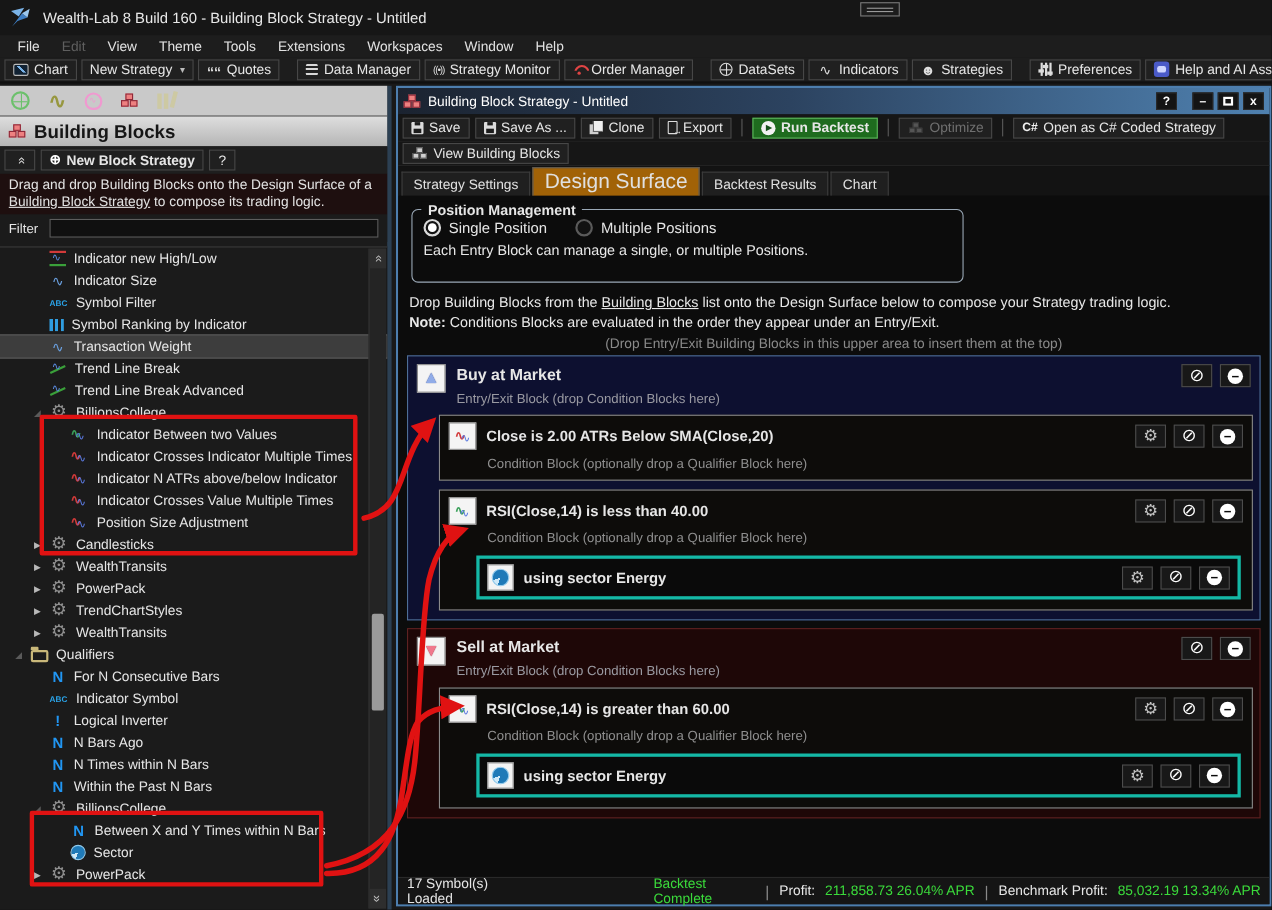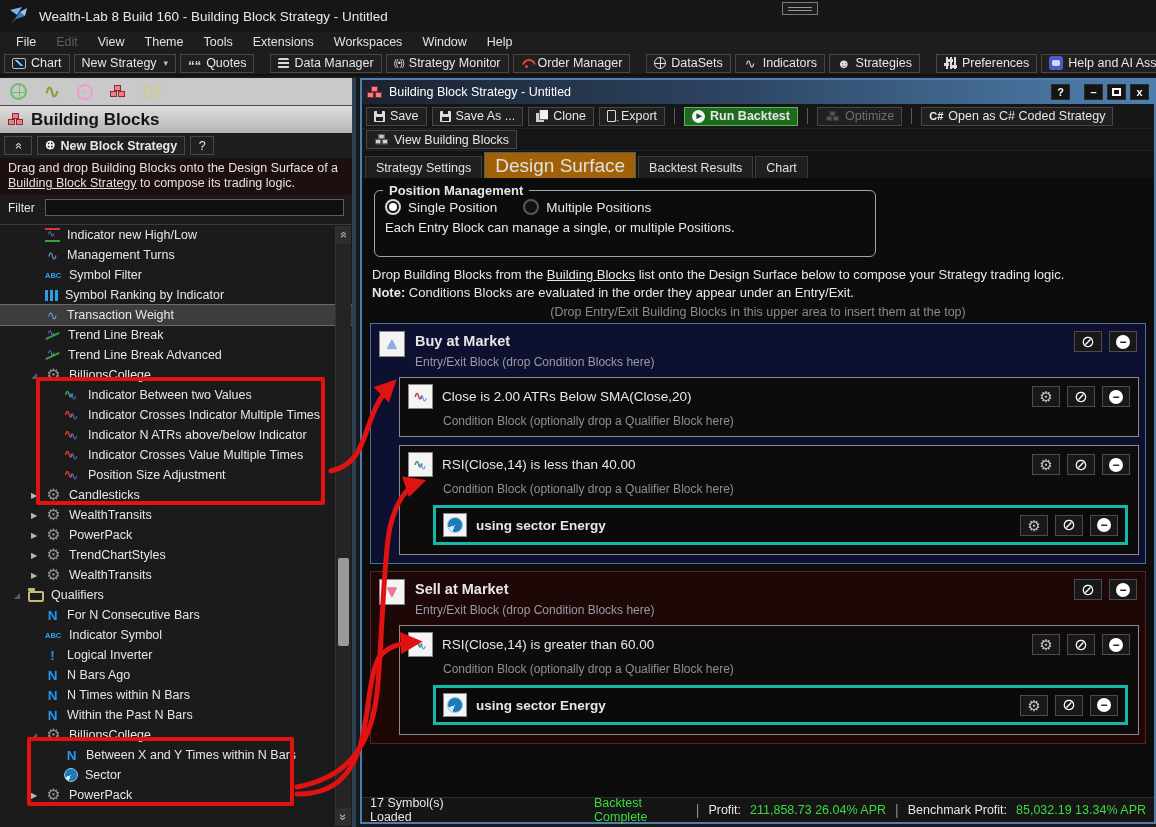--- a/index.html
+++ b/index.html
@@ -154,21 +154,21 @@
   .wi-sell{color:#f0788c;font-size:16px;text-shadow:0 0 1px #881628;line-height:1}
   .eb-title{font-weight:bold;font-size:14.5px;padding-top:2px}
   .eb-sub{color:#9a9aa2;font-size:12px;margin-top:6px}
   .eb-btns{margin-left:auto;display:flex;gap:7px}
   .bb{width:28px;height:21px;background:#181818;border:1px solid #4c4c4c;display:flex;align-items:center;justify-content:center;flex:none}
   .g-no{color:#fff;font-size:16px;line-height:1}
   .g-minus{width:14px;height:14px;border-radius:50%;background:#fff;color:#0a0a0a;display:flex;align-items:center;justify-content:center;font-size:12px;font-weight:bold;line-height:1}
   .g-gear{color:#c2c2c2;font-size:15px;line-height:1}
   .cond{background:#0d0c0a;border:1px solid #8a8a8a;margin:6px 6px 8px 28px;padding:6px 8px 7px}
   .cond-head{display:flex;gap:9px;align-items:center}
-  .cond-title{font-weight:normal;font-size:13.5px}
+  .cond-title{font-weight:bold;font-size:13.5px}
   .cond-sub{color:#8f8f8f;font-size:12px;margin:5px 0 1px 35px}
   .cwicon{width:25px;height:25px;background:#f4f4f4;border:1px solid #8a8a8a;display:flex;align-items:center;justify-content:center;flex:none;position:relative}
   .qual{background:#0a0a0a;border:3px solid #14b8a6;margin:9px 2px 2px 25px;padding:5px 7px;display:flex;gap:9px;align-items:center}
   .qual .qicon{width:24px;height:24px}
   .qual-label{font-weight:bold;font-size:13.5px}
   .qual .eb-btns,.cond .eb-btns{margin-left:auto}
   
   #cw-status{height:25px;background:#151515;border-top:1px solid #2e2e2e;display:flex;align-items:center;padding:0 8px;font-size:12.5px;gap:9px;flex:none}
   .green{color:#3bdb3b}
   .ssep{color:#8a8a8a;font-size:14px}
@@ -292,21 +292,21 @@
     <span>Filter</span>
     <input type="text" style="">
   </div>
   <div id="tree">
     <div class="trow lvl2">
         <span class="t-hl"></span>
         <span>Indicator new High/Low</span>
       </div>
     <div class="trow lvl2">
         <span class="t-wave">∿</span>
-        <span>Management Turns</span>
+        <span>Indicator Size</span>
       </div>
     <div class="trow lvl2">
         <span class="t-abc">ABC</span>
         <span>Symbol Filter</span>
       </div>
     <div class="trow lvl2">
         <span class="t-bars"></span>
         <span>Symbol Ranking by Indicator</span>
       </div>
     <div class="trow lvl2 hl">

